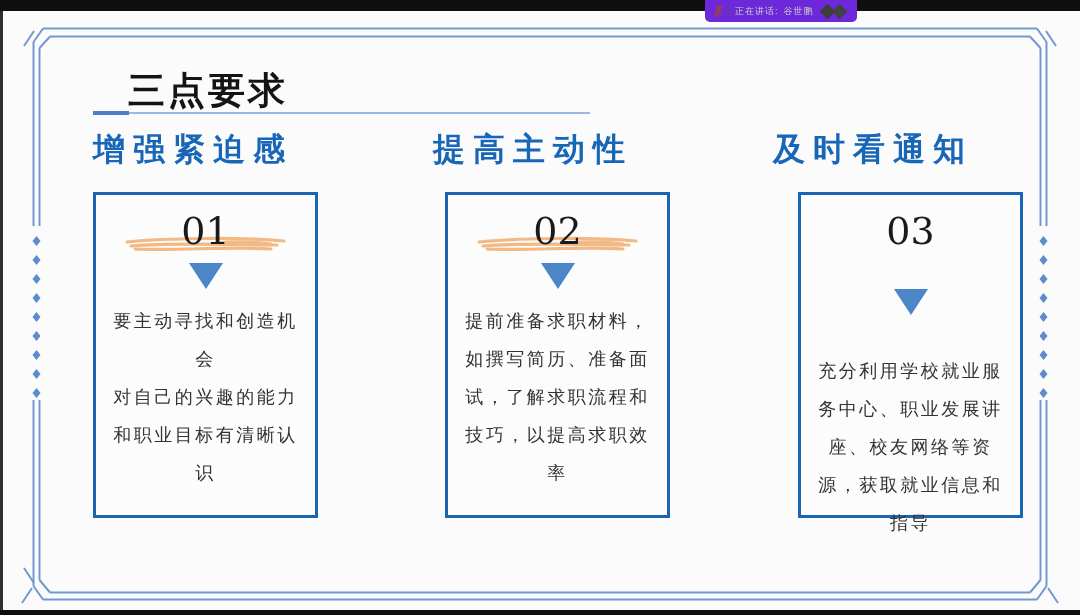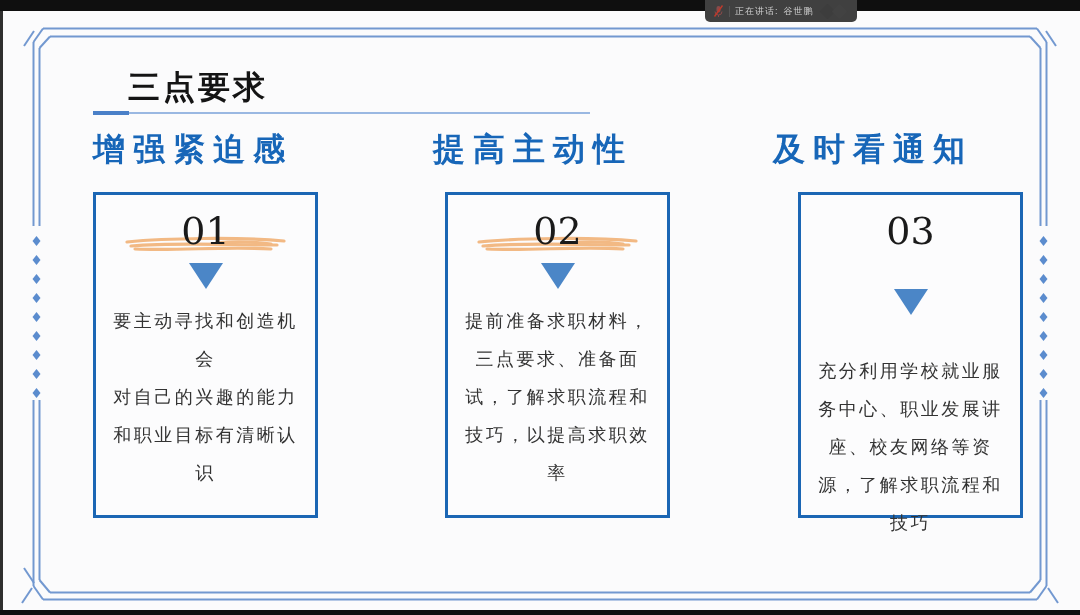--- a/index.html
+++ b/index.html
@@ -3,37 +3,37 @@
 <meta charset="utf-8">
 <style>
   * { margin:0; padding:0; box-sizing:border-box; }
   html,body { width:1080px; height:615px; overflow:hidden; background:#0f0f0f;
               font-family:"Liberation Sans", sans-serif; }
   .stage { position:relative; width:1080px; height:615px; background:#0f0f0f; }
 
   
   .topbar { position:absolute; left:0; top:0; width:1080px; height:11px; background:#0f0f0f; z-index:40; }
   .speak-pill { position:absolute; left:705px; top:0; width:152px; height:22px; z-index:50;
-                background:#404040; border-radius:0 0 5px 5px; display:flex; align-items:center;
+                background:#6d28d9; border-radius:0 0 5px 5px; display:flex; align-items:center;
                 padding:0 8px; gap:5px; }
   .speak-pill .mic { width:11px; height:13px; flex:0 0 auto; }
   .speak-pill .vdiv { width:1px; height:11px; background:#555; }
   .speak-pill .lbl { color:#cfcfcf; font-size:9px; white-space:nowrap; letter-spacing:1px; }
   .diamonds { margin-left:auto; position:relative; width:34px; height:16px; }
   .diamonds i { position:absolute; top:3px; width:11px; height:11px; background:#3d3d3d; transform:rotate(45deg); }
   .diamonds i.d1 { left:4px; } .diamonds i.d2 { left:16px; background:#424242; }
 
   
   .slide { position:absolute; left:0; top:11px; width:1080px; height:599px; background:#fbfbfc; z-index:1; }
   .left-strip { position:absolute; left:0; top:11px; width:3px; height:604px; background:#2f2f2f; z-index:30; }
   .bottom-strip { position:absolute; left:0; top:610px; width:1080px; height:5px; background:#0f0f0f; z-index:30; }
 
   .frame-svg { position:absolute; left:0; top:0; width:1080px; height:615px; z-index:2; pointer-events:none; }
 
-  .title { position:absolute; left:128px; top:66px; font-size:32px; font-weight:bold;
+  .title { position:absolute; left:128px; top:66px; font-size:37px; font-weight:bold;
            color:#141414; letter-spacing:3px; z-index:5; }
   .title-underline-dark { position:absolute; left:93px; top:111px; width:36px; height:4px;
            background:#4a80c8; z-index:5; }
   .title-underline-light { position:absolute; left:129px; top:112px; width:461px; height:2px;
            background:#9ab8e2; z-index:5; }
 
   .heading { position:absolute; top:128px; width:225px; text-align:left; font-size:32px;
              font-weight:bold; color:#1766b8; letter-spacing:8px; z-index:5; white-space:nowrap; }
   .h1 { left:93px; } .h2 { left:433px;font-family:Liberation Serif, serif; } .h3 { left:773px; }
 
@@ -158,30 +158,30 @@
     <div class="num">02</div>
     <svg class="scribble" viewBox="0 0 170 22">
       <g stroke="#f2b984" stroke-width="3.2" fill="none" stroke-linecap="round">
         <path d="M6 9 C 45 5, 120 4, 163 8"></path>
         <path d="M10 13 C 55 9, 110 12, 156 12"></path>
         <path d="M14 16 C 60 18, 105 13, 150 16"></path>
         <path d="M95 10 C 115 8, 135 9, 150 11"></path>
       </g>
     </svg>
     <div class="tri"></div>
-    <div class="body-text">提前准备求职材料，三点要求、准备面试，了解求职流程和技巧，以提高求职效率</div>
+    <div class="body-text">提前准备求职材料，如撰写简历、准备面试，了解求职流程和技巧，以提高求职效率</div>
   </div>
 
   <div class="card c3">
     <div class="num">03</div>
     <svg class="scribble" viewBox="0 0 170 22">
       <g stroke="#f2b984" stroke-width="3.2" fill="none" stroke-linecap="round">
         <path d="M6 9 C 45 5, 120 4, 163 8"></path>
         <path d="M10 13 C 55 9, 110 12, 156 12"></path>
         <path d="M14 16 C 60 18, 105 13, 150 16"></path>
         <path d="M95 10 C 115 8, 135 9, 150 11"></path>
       </g>
     </svg>
     <div class="tri"></div>
-    <div class="body-text">充分利用学校就业服务中心、职业发展讲座、校友网络等资源，了解求职流程和技巧</div>
+    <div class="body-text">充分利用学校就业服务中心、职业发展讲座、校友网络等资源，获取就业信息和指导</div>
   </div>
 
 </div>
 
 </body></html>

